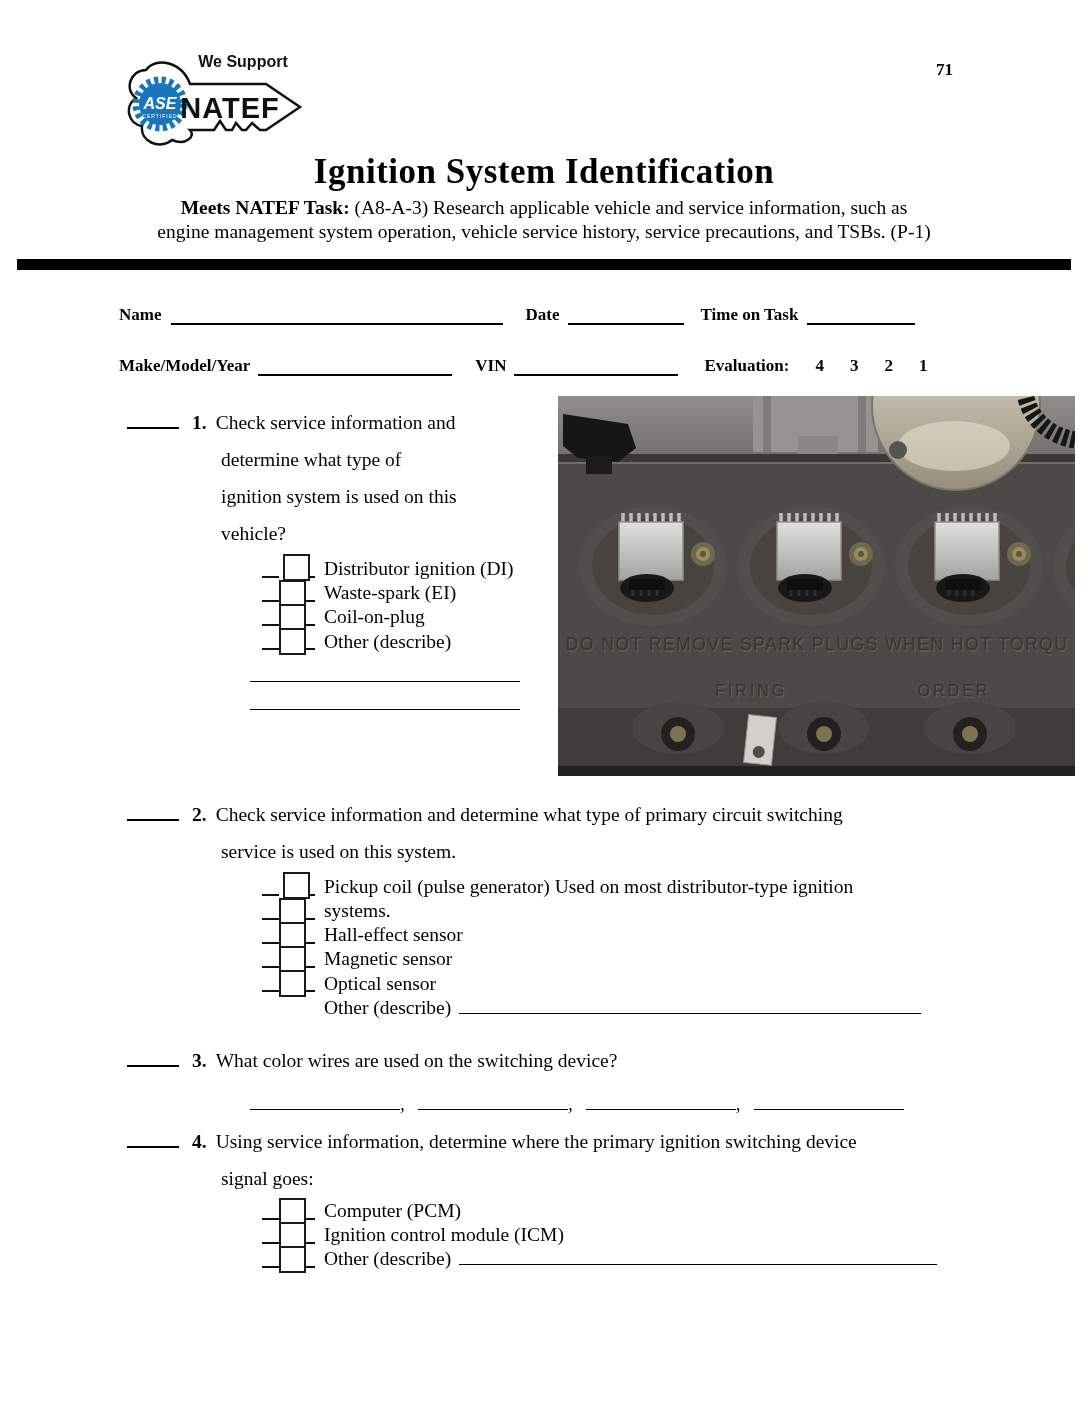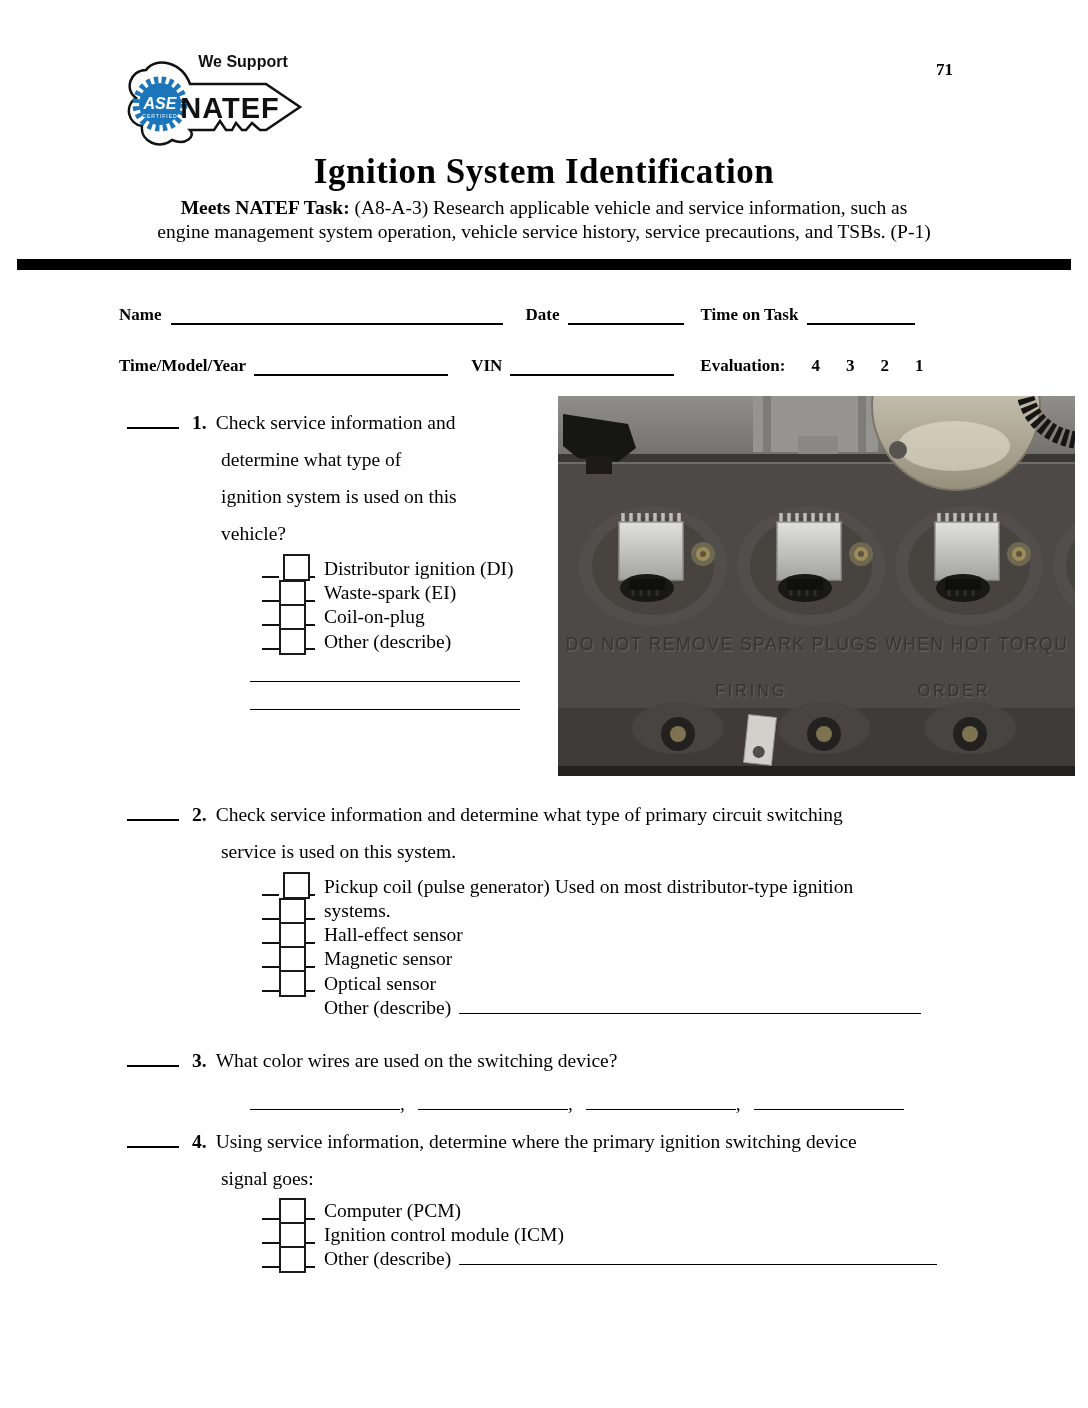--- a/index.html
+++ b/index.html
@@ -82,21 +82,21 @@
   <div class="meta">
     <div class="meta-row">
       <span class="lbl">Name</span>
       <span class="u" style="width:332px;margin-left:10px;"></span>
       <span class="lbl" style="margin-left:22px;">Date</span>
       <span class="u" style="width:116px;margin-left:9px;"></span>
       <span class="lbl" style="margin-left:16px;">Time on Task</span>
       <span class="u" style="width:108px;margin-left:9px;"></span>
     </div>
     <div class="meta-row">
-      <span class="lbl">Time/Model/Year</span>
+      <span class="lbl">Make/Model/Year</span>
       <span class="u" style="width:194px;margin-left:8px;"></span>
       <span class="lbl" style="margin-left:23px;">VIN</span>
       <span class="u" style="width:164px;margin-left:8px;"></span>
       <span class="lbl" style="margin-left:26px;">Evaluation:</span>
       <span class="eval-num">4</span>
       <span class="eval-num">3</span>
       <span class="eval-num">2</span>
       <span class="eval-num">1</span>
     </div>
   </div>

